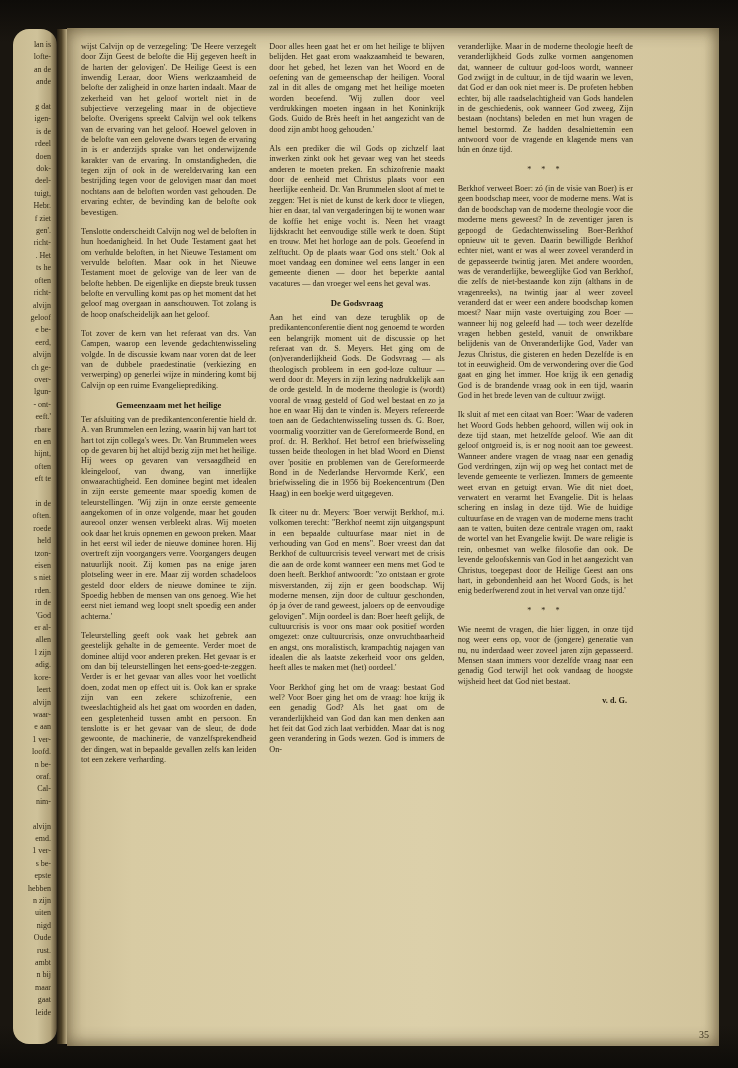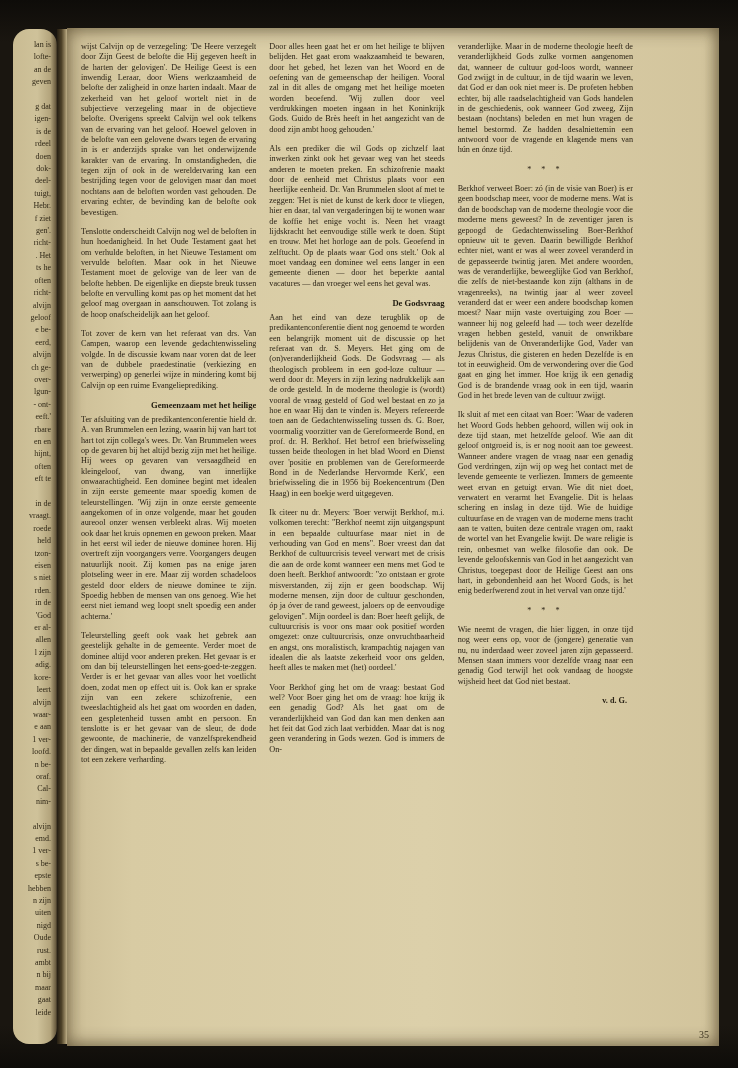--- a/index.html
+++ b/index.html
@@ -39,38 +39,38 @@
   .columns{display:flex;gap:13px;height:100%;overflow:hidden;}
   .col{
     flex:1 1 0;overflow:hidden;
     font-size:8.2px;line-height:10.35px;
     color:var(--ink,#2b2316);
     text-align:justify;
   }
   .col p{margin:0 0 9px 0;}
   .col h3{
     font-size:8.6px;line-height:11px;margin:3px 0 4px 0;
-    font-weight:bold;color:#1f1a0e;text-align:right;
+    font-weight:bold;color:#1f1a0e;text-align:center;
   }
   .stars{text-align:center;letter-spacing:4px;margin:8px 0 9px 0;font-size:8.2px;}
   .signature{text-align:right;font-weight:bold;padding-right:6px;}
   .pageno{
     position:absolute;right:10px;bottom:6px;
     font-size:10px;color:#3a3category120;color:#39301c;
   }
 </style>
 </head>
 <body>
 
 <div class="scan">
   <div class="left-page" id="leftEdge">
       <div class="frag">lan is</div>
       <div class="frag">lofte-</div>
       <div class="frag">an de</div>
-      <div class="frag">geven</div>
+      <div class="frag">ande</div>
       <div class="frag"></div>
       <div class="frag">g dat</div>
       <div class="frag">igen-</div>
       <div class="frag">is de</div>
       <div class="frag">rdeel</div>
       <div class="frag">doen</div>
       <div class="frag">dok-</div>
       <div class="frag">deel-</div>
       <div class="frag">tuigt,</div>
       <div class="frag">Hebr.</div>
@@ -91,21 +91,21 @@
       <div class="frag">lgun-</div>
       <div class="frag">- ont-</div>
       <div class="frag">eeft.'</div>
       <div class="frag">rbare</div>
       <div class="frag">en en</div>
       <div class="frag">hijnt,</div>
       <div class="frag">often</div>
       <div class="frag">eft te</div>
       <div class="frag"></div>
       <div class="frag">in de</div>
-      <div class="frag">vraagt.</div>
+      <div class="frag">often.</div>
       <div class="frag">roede</div>
       <div class="frag">held</div>
       <div class="frag">tzon-</div>
       <div class="frag">eisen</div>
       <div class="frag">s niet</div>
       <div class="frag">rden.</div>
       <div class="frag">in de</div>
       <div class="frag">'God</div>
       <div class="frag">er al-</div>
       <div class="frag">allen</div>

